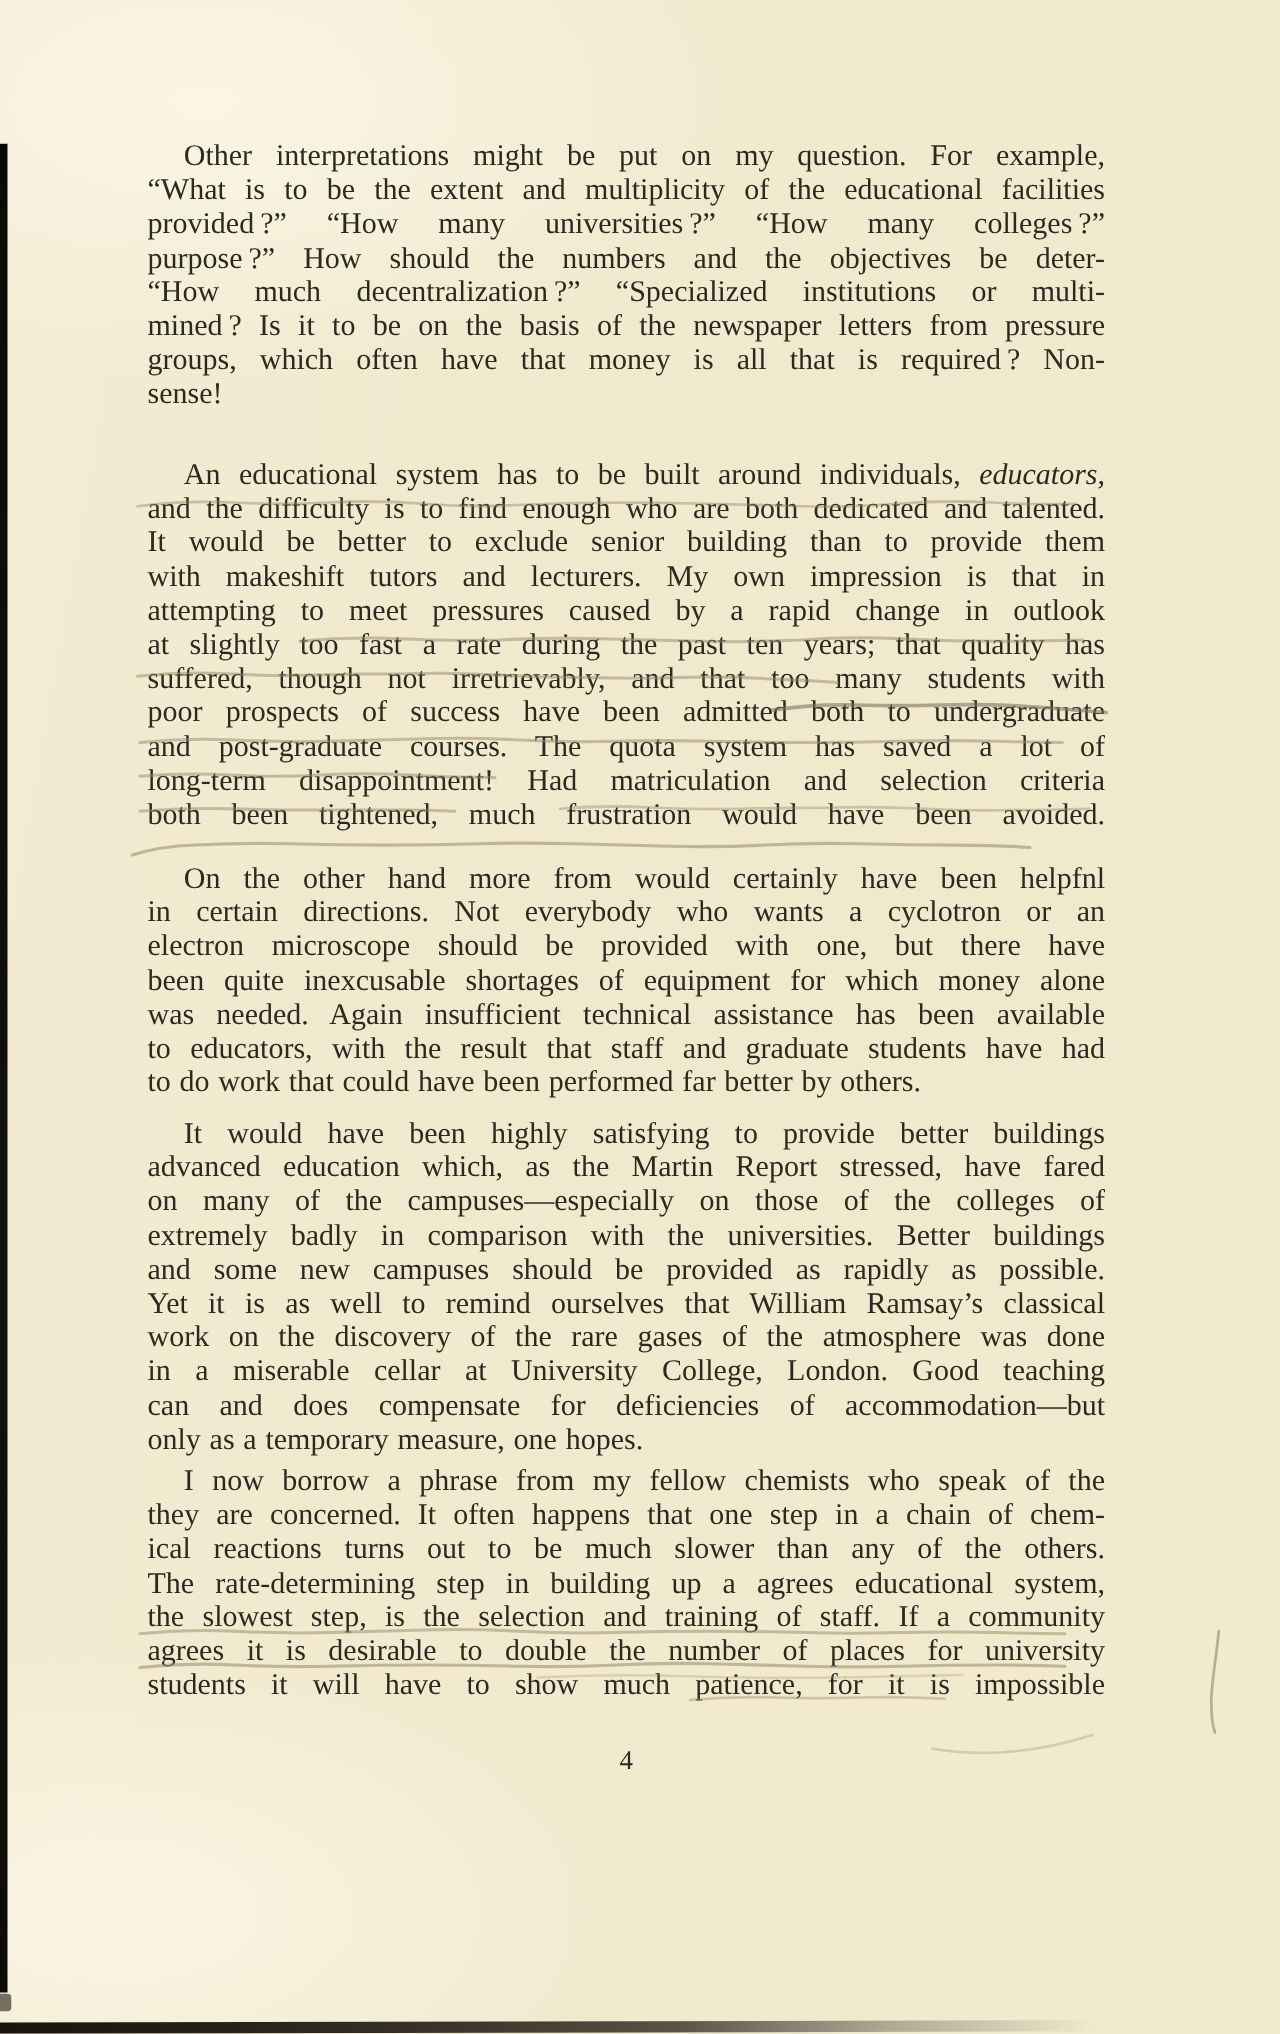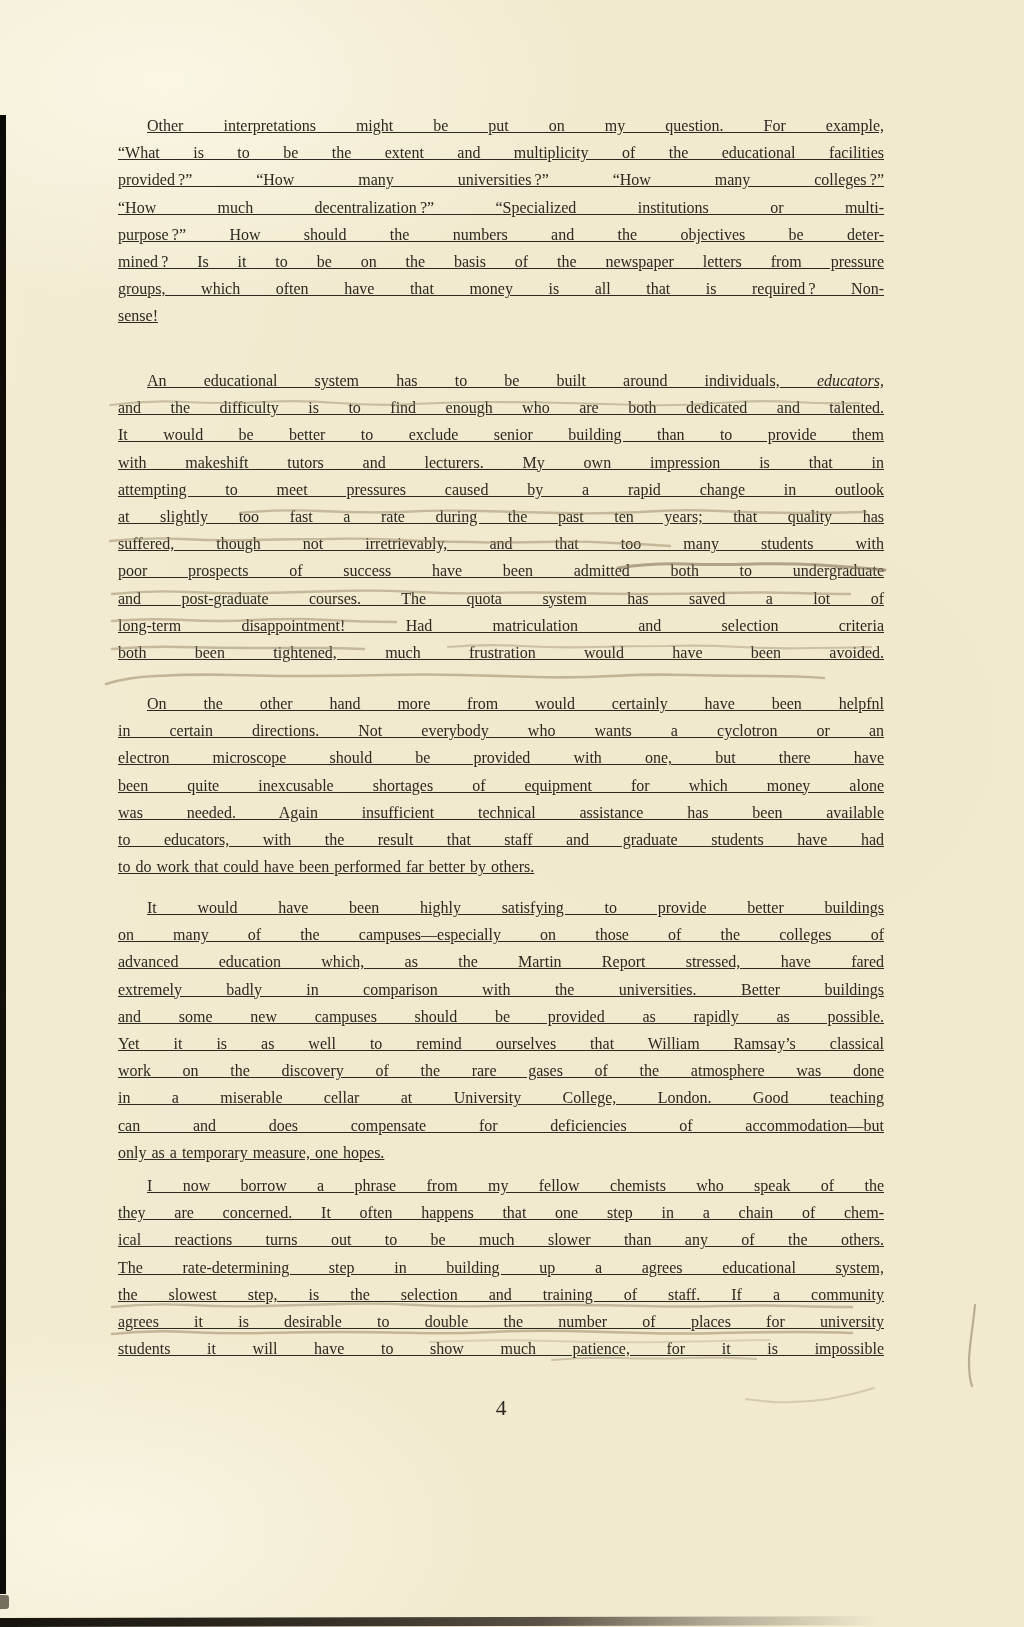--- a/index.html
+++ b/index.html
@@ -31,24 +31,23 @@
     position:absolute;left:0;top:1618px;width:905px;height:9px;
     transform:rotate(-0.12deg);transform-origin:left center;
     background:linear-gradient(to right,
       #171410 0%, #232019 18%, #3c362c 42%, #5a5346 60%,
       rgba(90,83,70,.45) 78%, rgba(90,83,70,0) 97%);
   }
   
   .para{position:absolute;left:118px;width:766px;}
   .p1{top:112px}.p2{top:367px}.p3{top:690px}.p4{top:894px}.p5{top:1172px}
   .ln{
-    line-height:27.2px;font-size:16px;word-spacing:1px;
+    line-height:27.2px;font-size:24px;word-spacing:1px;
     text-align:justify;text-align-last:justify;
     white-space:normal;
-    text-decoration:underline;
   }
   .ln.last{text-align-last:left;}
   .ln.ind{text-indent:29px;}
   .ln em{font-style:italic;}
   .pageno{
     position:absolute;left:118px;top:1396px;width:766px;
     text-align:center;font-size:21.5px;color:#2e2920;
   }
   .marks{position:absolute;left:0;top:0;pointer-events:none;}
   .marks path{fill:none;stroke-linecap:round;}
@@ -59,22 +58,22 @@
 <div class="page">
 
   <div class="edge-left"></div>
   <div class="edge-left-foot"></div>
   <div class="edge-bottom"></div>
 
   <div class="para p1">
     <div class="ln ind">Other interpretations might be put on my question.  For example,</div>
     <div class="ln">“What is to be the extent and multiplicity of the educational facilities</div>
     <div class="ln">provided ?”  “How many universities ?”  “How many colleges ?”</div>
+    <div class="ln">purpose ?”  How should the numbers and the objectives be deter-</div>
     <div class="ln">“How much decentralization ?”  “Specialized institutions or multi-</div>
-    <div class="ln">purpose ?”  How should the numbers and the objectives be deter-</div>
     <div class="ln">mined ?  Is it to be on the basis of the newspaper letters from pressure</div>
     <div class="ln">groups, which often have that money is all that is required ?  Non-</div>
     <div class="ln last">sense!</div>
   </div>
 
   <div class="para p2">
     <div class="ln ind"><span>An educational system has to be built around individuals,</span> <em>educators,</em></div>
     <div class="ln">and the difficulty is to find enough who are both dedicated and talented.</div>
     <div class="ln">It would be better to exclude senior building than to provide them</div>
     <div class="ln">with makeshift tutors and lecturers.  My own impression is that in</div>
@@ -92,22 +91,22 @@
     <div class="ln">in certain directions.  Not everybody who wants a cyclotron or an</div>
     <div class="ln">electron microscope should be provided with one, but there have</div>
     <div class="ln">been quite inexcusable shortages of equipment for which money alone</div>
     <div class="ln">was needed.  Again insufficient technical assistance has been available</div>
     <div class="ln">to educators, with the result that staff and graduate students have had</div>
     <div class="ln last">to do work that could have been performed far better by others.</div>
   </div>
 
   <div class="para p4">
     <div class="ln ind">It would have been highly satisfying to provide better buildings</div>
+    <div class="ln">advanced education which, as the Martin Report stressed, have fared</div>
     <div class="ln">on many of the campuses—especially on those of the colleges of</div>
-    <div class="ln">advanced education which, as the Martin Report stressed, have fared</div>
     <div class="ln">extremely badly in comparison with the universities.  Better buildings</div>
     <div class="ln">and some new campuses should be provided as rapidly as possible.</div>
     <div class="ln">Yet it is as well to remind ourselves that William Ramsay’s classical</div>
     <div class="ln">work on the discovery of the rare gases of the atmosphere was done</div>
     <div class="ln">in a miserable cellar at University College, London.  Good teaching</div>
     <div class="ln">can and does compensate for deficiencies of accommodation—but</div>
     <div class="ln last">only as a temporary measure, one hopes.</div>
   </div>
 
   <div class="para p5">

